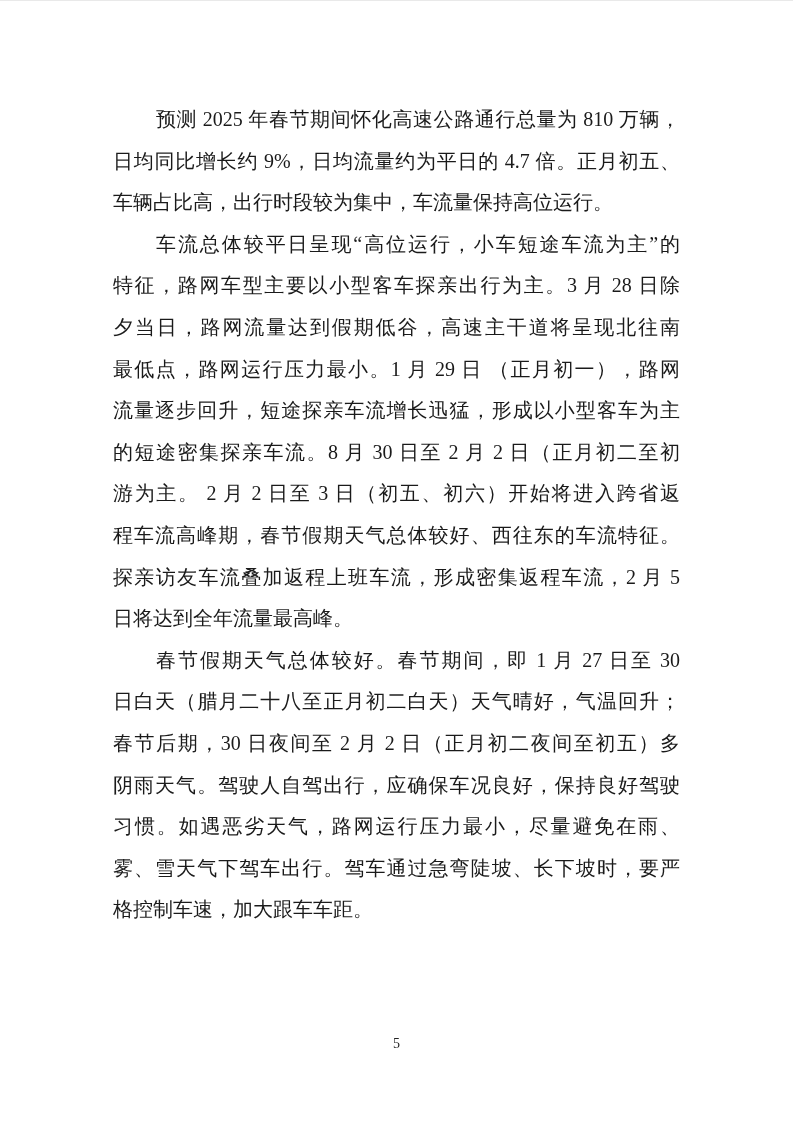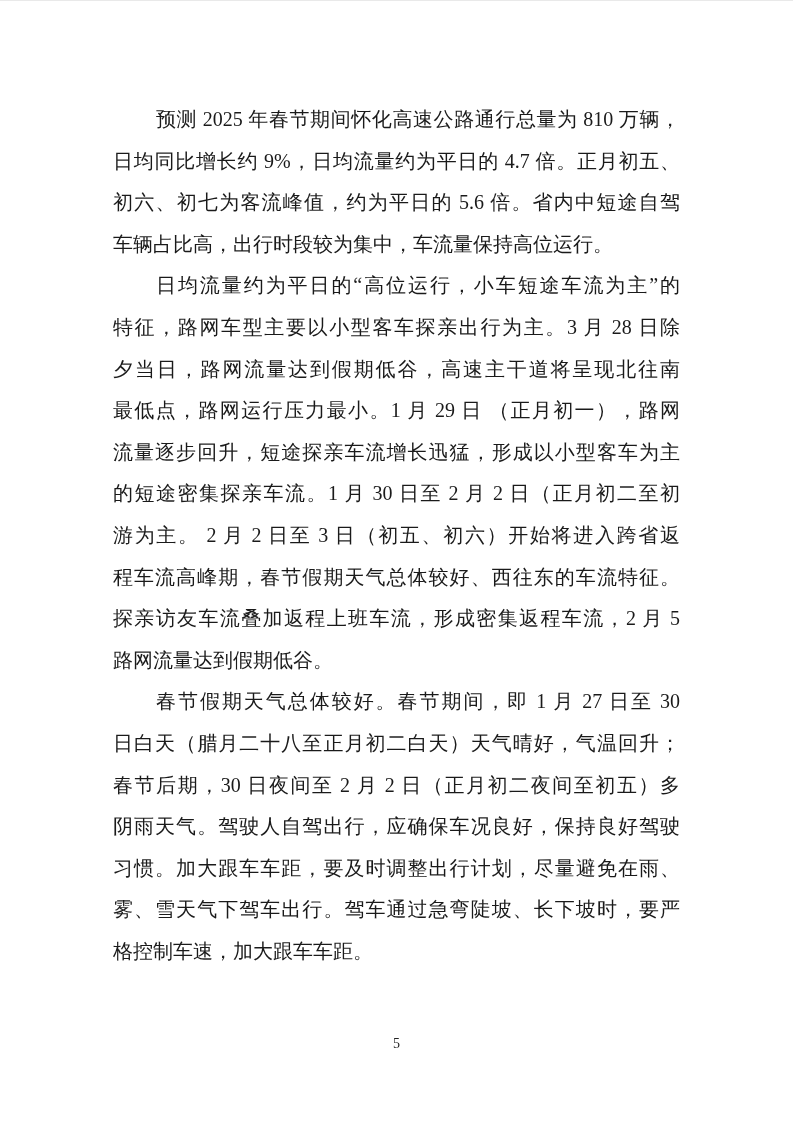--- a/index.html
+++ b/index.html
@@ -50,42 +50,41 @@
 </head>
 <body>
 
 <div class="top-edge"></div>
 
 <div class="text-block">
 
   <div class="para">
     <div class="line indent">预测 2025 年春节期间怀化高速公路通行总量为 810 万辆，</div>
     <div class="line">日均同比增长约 9%，日均流量约为平日的 4.7 倍。正月初五、</div>
-    <div class="line">初六、初七为客流峰值，约为平日的 5.6 倍。省内中短途自驾</div>
     <div class="line para-end">车辆占比高，出行时段较为集中，车流量保持高位运行。</div>
   </div>
 
   <div class="para">
-    <div class="line indent">日均流量约为平日的“高位运行，小车短途车流为主”的</div>
+    <div class="line indent">车流总体较平日呈现“高位运行，小车短途车流为主”的</div>
     <div class="line">特征，路网车型主要以小型客车探亲出行为主。3 月 28 日除</div>
     <div class="line">夕当日，路网流量达到假期低谷，高速主干道将呈现北往南</div>
     <div class="line">最低点，路网运行压力最小。1 月 29 日 （正月初一），路网</div>
     <div class="line">流量逐步回升，短途探亲车流增长迅猛，形成以小型客车为主</div>
-    <div class="line">的短途密集探亲车流。1 月 30 日至 2 月 2 日（正月初二至初</div>
+    <div class="line">的短途密集探亲车流。8 月 30 日至 2 月 2 日（正月初二至初</div>
     <div class="line">游为主。 2 月 2 日至 3 日（初五、初六）开始将进入跨省返</div>
     <div class="line">程车流高峰期，春节假期天气总体较好、西往东的车流特征。</div>
     <div class="line">探亲访友车流叠加返程上班车流，形成密集返程车流，2 月 5</div>
-    <div class="line para-end">路网流量达到假期低谷。</div>
+    <div class="line para-end">日将达到全年流量最高峰。</div>
   </div>
 
   <div class="para">
     <div class="line indent">春节假期天气总体较好。春节期间，即 1 月 27 日至 30</div>
     <div class="line">日白天（腊月二十八至正月初二白天）天气晴好，气温回升；</div>
     <div class="line">春节后期，30 日夜间至 2 月 2 日（正月初二夜间至初五）多</div>
     <div class="line">阴雨天气。驾驶人自驾出行，应确保车况良好，保持良好驾驶</div>
-    <div class="line">习惯。加大跟车车距，要及时调整出行计划，尽量避免在雨、</div>
+    <div class="line">习惯。如遇恶劣天气，路网运行压力最小，尽量避免在雨、</div>
     <div class="line">雾、雪天气下驾车出行。驾车通过急弯陡坡、长下坡时，要严</div>
     <div class="line para-end">格控制车速，加大跟车车距。</div>
   </div>
 
 </div>
 
 <div class="page-number">5</div>
 
 </body></html>

